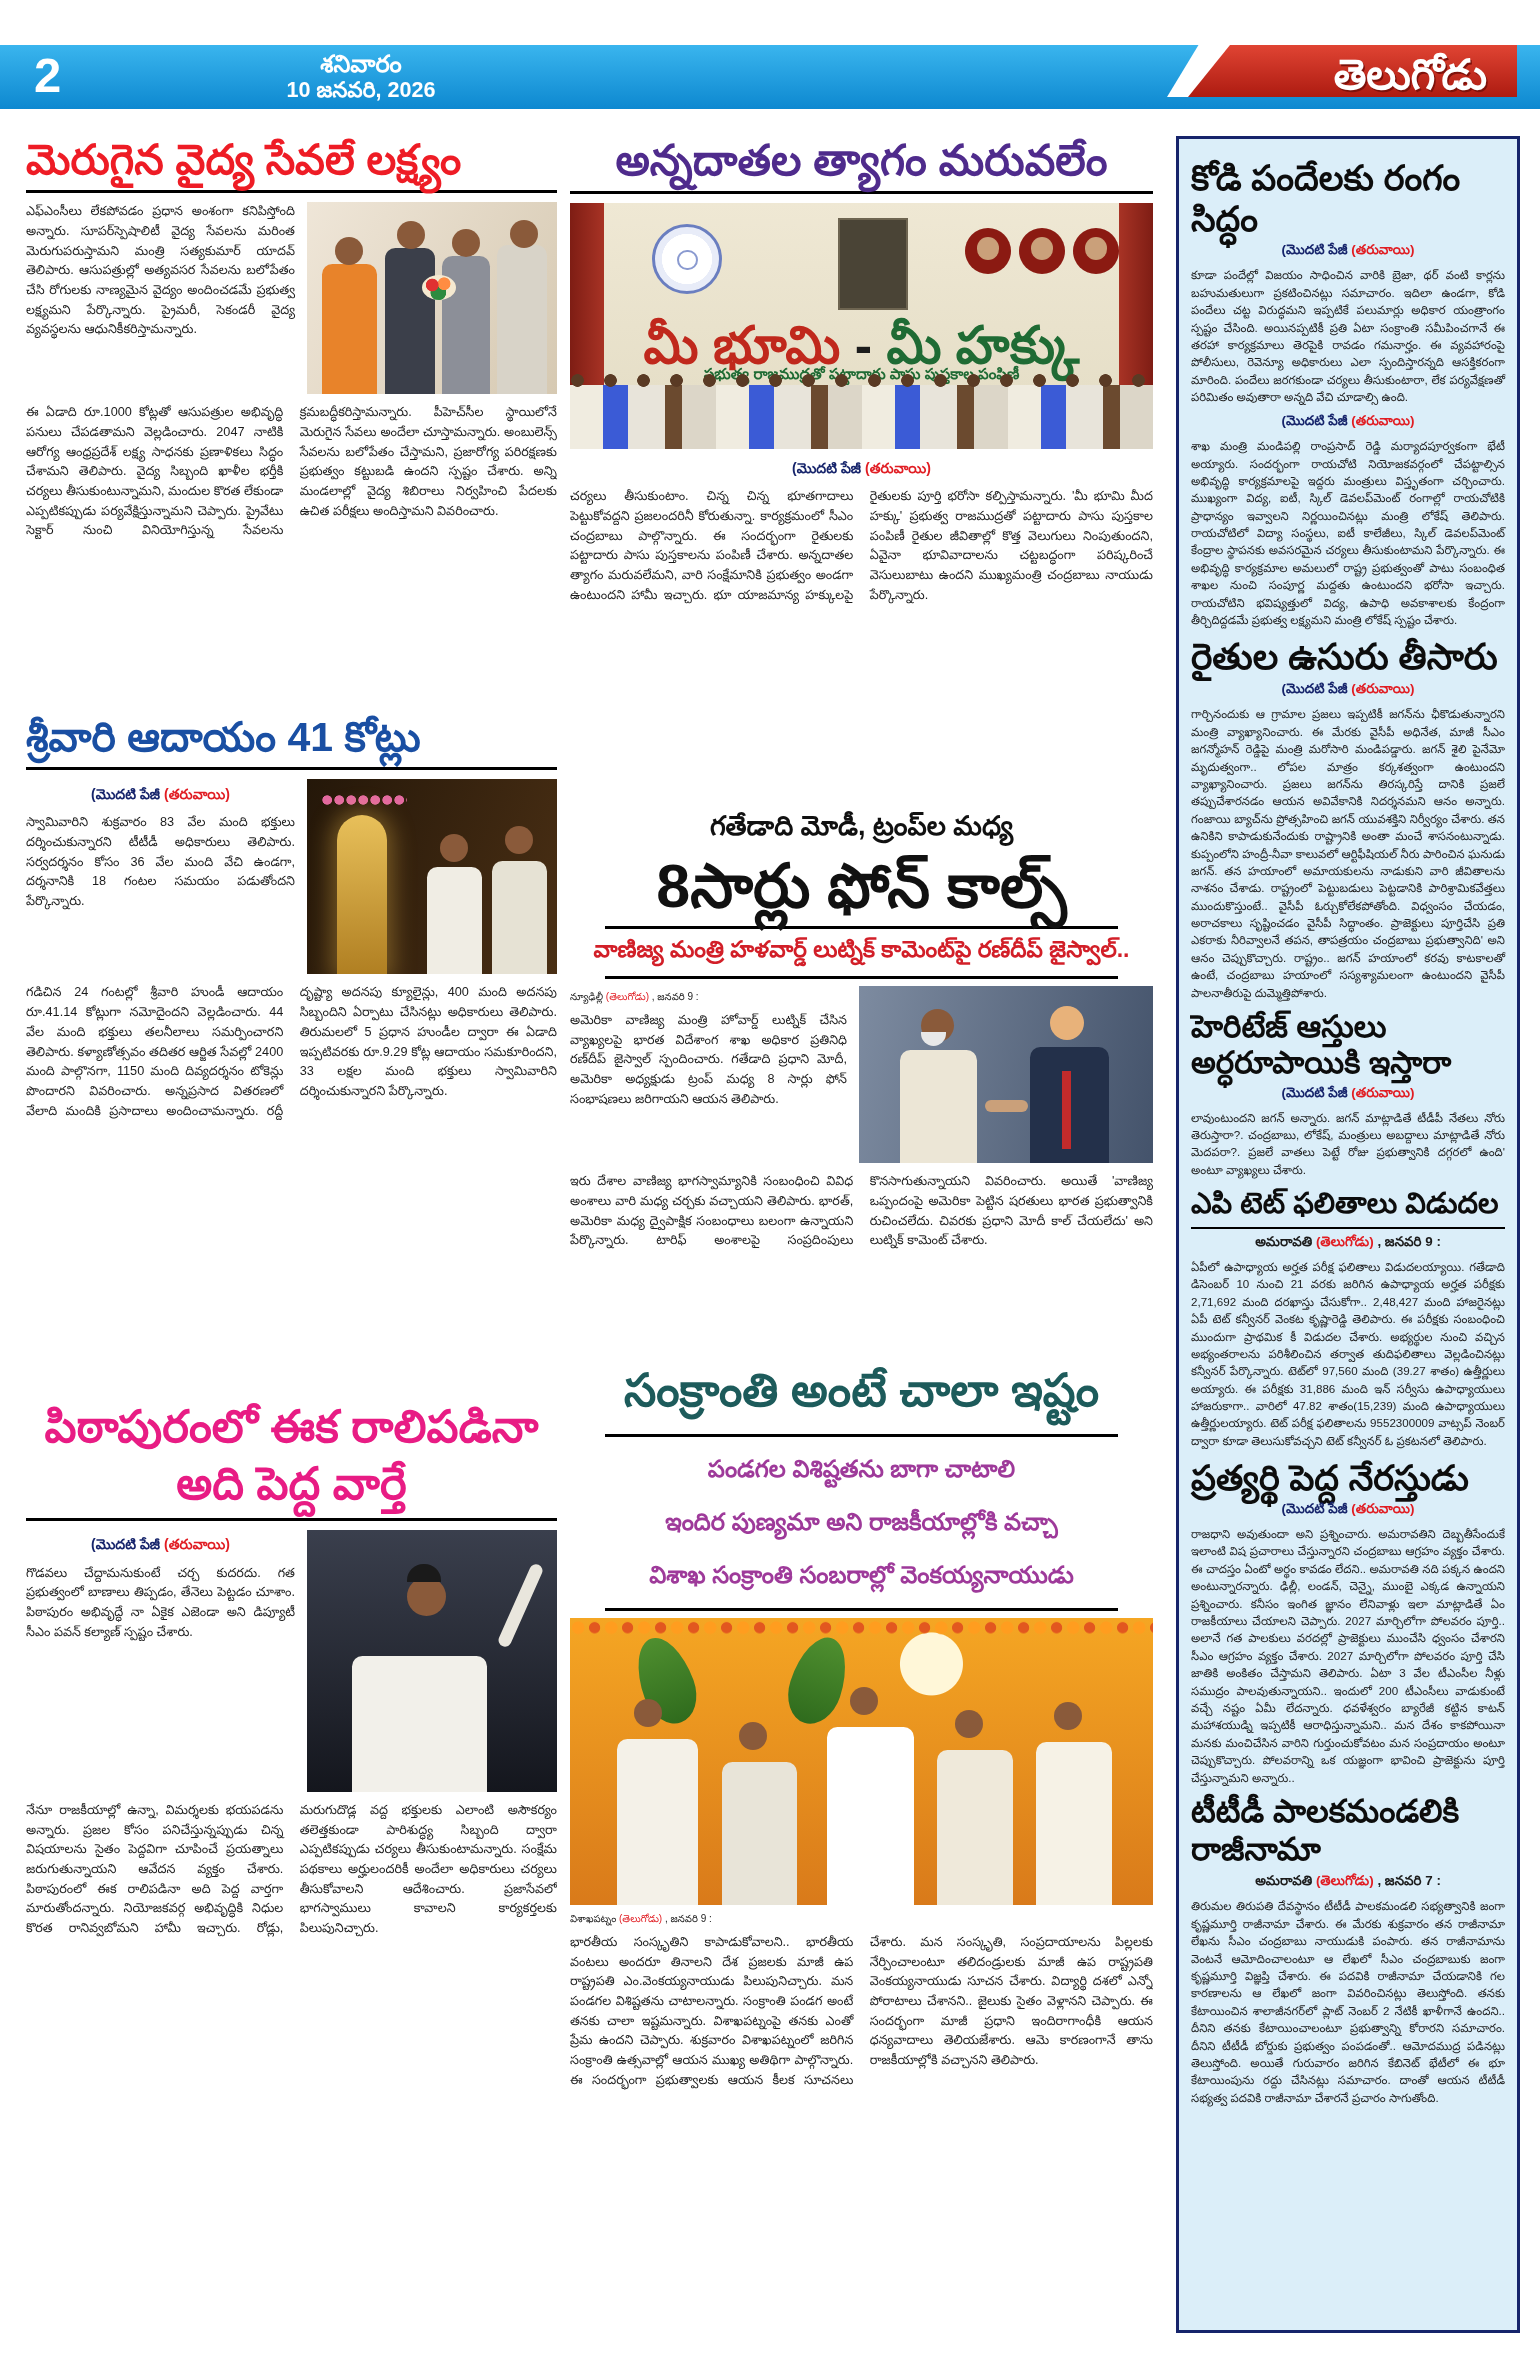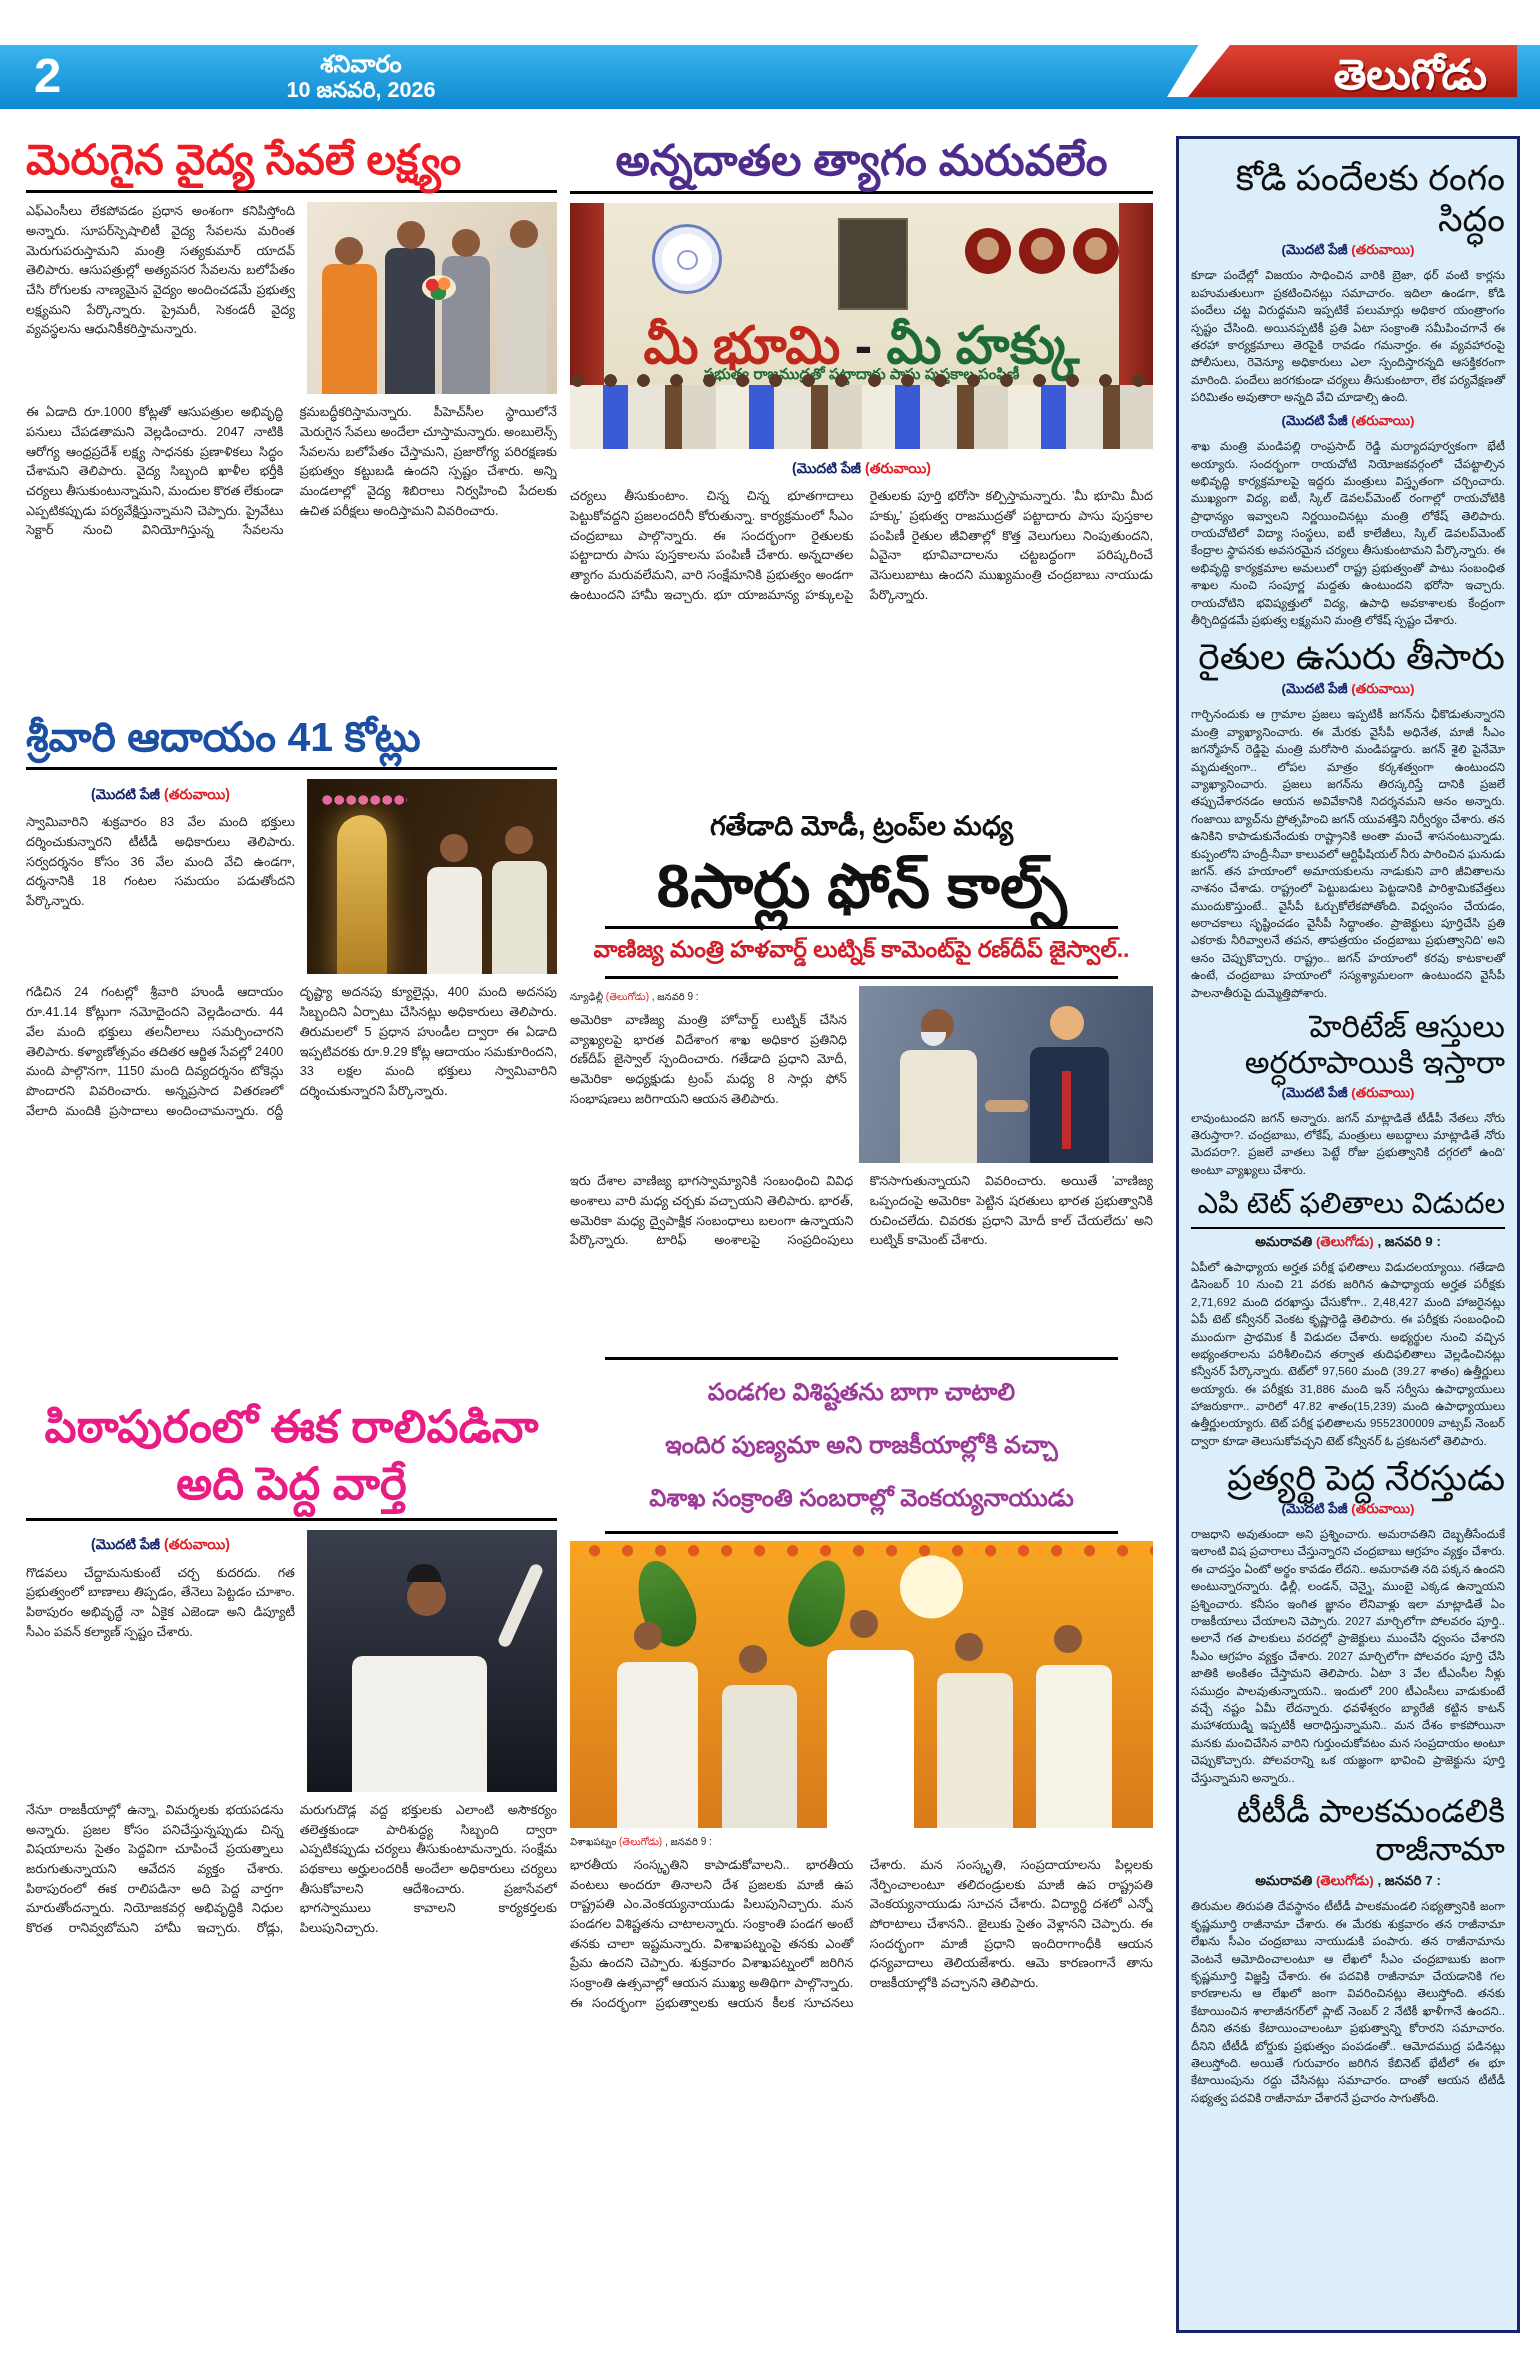--- a/index.html
+++ b/index.html
@@ -41,21 +41,21 @@
   .kicker{font-size:27px;font-weight:bold;text-align:center;color:#111;margin-top:26px;}
   .h-phone{font-size:61px;font-weight:bold;text-align:center;color:#111;line-height:1.1;margin-top:4.5px;}
   .sub-red{font-size:23px;font-weight:bold;text-align:center;color:#d21f28;margin:7.5px 0;}
   .mid-rule{border-bottom:3px solid #000;width:88%;margin:6px auto;}
   .h-sankranti{font-size:46px;font-weight:bold;text-align:center;color:#1d5b5b;margin-top:12px;}
   .subheads{text-align:center;color:#9e3a9a;font-weight:bold;font-size:24px;line-height:2.2;}
   
   .right-box{position:absolute;left:1176px;top:136px;width:344px;height:2197px;
              background:#dbeef9;border:3px solid #16246b;box-sizing:border-box;
              padding:10.4px 12px;overflow:hidden;}
-  .rb-h{font-weight:normal;color:#0d0d0d;text-align:right;line-height:1.18;margin:7.5px 0 3px 0;}
+  .rb-h{font-weight:bold;color:#0d0d0d;text-align:left;line-height:1.18;margin:7.5px 0 3px 0;}
   .rb-h1{font-size:35px;}
   .rb-h2{font-size:34px;}
   .rb-h3{font-size:36px;}
   .rb-h4{font-size:31px;}
   .rb-h5{font-size:29px;border-bottom:2.2px solid #000;padding-bottom:7.5px;}
   .rb-h6{font-size:35px;}
   .rb-h7{font-size:32px;}
   .rb-body{font-size:11.6px;line-height:1.5;text-align:justify;margin-bottom:7.5px;}
   .rb-tag{text-align:center;font-weight:bold;font-size:13.4px;margin:3px 0 6px 0;}
   .rb-dl{text-align:center;font-weight:bold;font-size:13.4px;margin:4.5px 0 6px 0;}
@@ -251,20 +251,21 @@
           <div class="head-c" style="left:65%;top:11%;width:34px;height:34px;background:#e8b27a;"></div>
           <div class="beard"></div>
             <div class="tie"></div>
             <div class="shake"></div>
         </div>
       </div>
       <div class="body2" style="min-height:179px;">ఇరు దేశాల వాణిజ్య భాగస్వామ్యానికి సంబంధించి వివిధ అంశాలు వారి మధ్య చర్చకు వచ్చాయని తెలిపారు. భారత్, అమెరికా మధ్య ద్వైపాక్షిక సంబంధాలు బలంగా ఉన్నాయని పేర్కొన్నారు. టారిఫ్ అంశాలపై సంప్రదింపులు కొనసాగుతున్నాయని వివరించారు. అయితే 'వాణిజ్య ఒప్పందంపై అమెరికా పెట్టిన షరతులు భారత ప్రభుత్వానికి రుచించలేదు. చివరకు ప్రధాని మోదీ కాల్ చేయలేదు' అని లుట్నిక్ కామెంట్ చేశారు.</div>
     </div>
 
     <div>
+      <div class="h-sankranti">సంక్రాంతి అంటే చాలా ఇష్టం</div>
       <div class="mid-rule"></div>
       <div class="subheads">
         <div>పండగల విశిష్టతను బాగా చాటాలి</div>
         <div>ఇందిర పుణ్యమా అని రాజకీయాల్లోకి వచ్చా</div>
         <div>విశాఖ సంక్రాంతి సంబరాల్లో వెంకయ్యనాయుడు</div>
       </div>
       <div class="mid-rule"></div>
       <div class="photo ph-sankranti" style="margin-top:7.5px;">
         <div class="gar-top"></div>
         <div class="leaf" style="left:38%;"></div>

